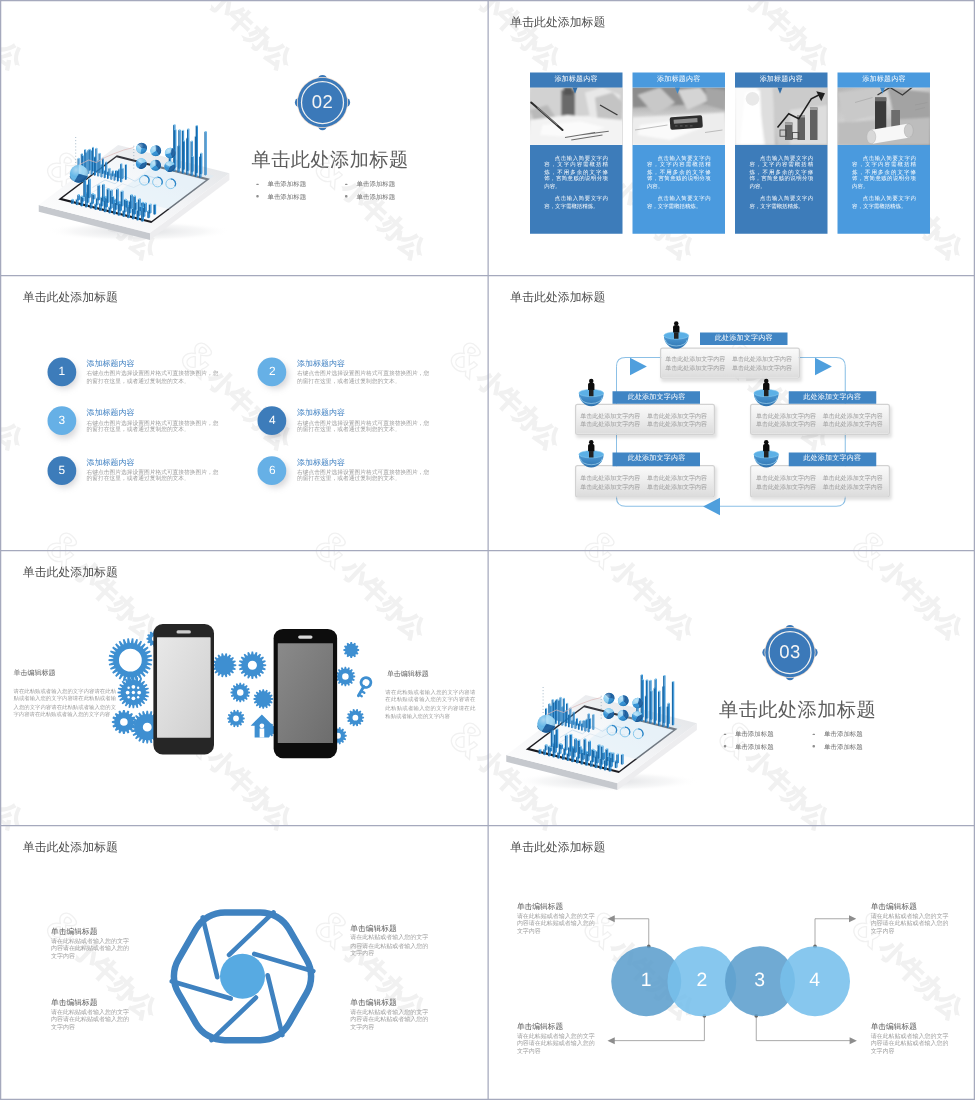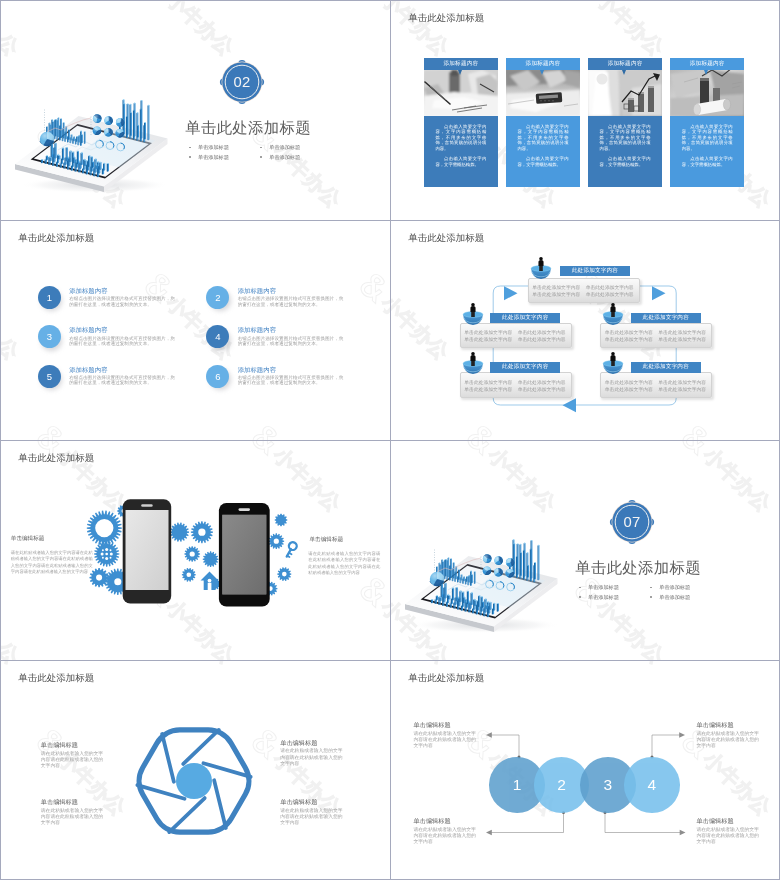--- a/index.html
+++ b/index.html
@@ -643,21 +643,21 @@
       <g transform="translate(697,1029) rotate(43) scale(0.56)">
         <use href="#wmunit"></use>
       </g>
       <g transform="translate(912,1029) rotate(43) scale(0.56)">
         <use href="#wmunit"></use>
       </g>
       <g transform="translate(1127,1029) rotate(43) scale(0.56)">
         <use href="#wmunit"></use>
       </g>
     </svg>
-<div class="slide" style="left:0px;top:0px">
+<div class="slide" style="left:16px;top:0px">
       <svg class="ill" viewBox="0 0 390 220">
         <use href="#sym-tablet" x="0" y="0"></use>
       </svg>
       <svg class="badge" style="left:218.0px;top:58.0px;width:48px;height:48px" viewBox="0 0 48 48">
         <g fill="#3b79b9">
           <path d="M20.4,5.2 A3.6,3.3 0 0 1 27.6,5.2 Z"></path>
           <path d="M20.4,42.8 A3.6,3.3 0 0 0 27.6,42.8 Z"></path>
           <path d="M5.2,20.4 A3.3,3.6 0 0 0 5.2,27.6 Z"></path>
           <path d="M42.8,20.4 A3.3,3.6 0 0 1 42.8,27.6 Z"></path>
         </g>
@@ -1016,21 +1016,21 @@
         <g fill="#3b79b9">
           <path d="M20.4,5.2 A3.6,3.3 0 0 1 27.6,5.2 Z"></path>
           <path d="M20.4,42.8 A3.6,3.3 0 0 0 27.6,42.8 Z"></path>
           <path d="M5.2,20.4 A3.3,3.6 0 0 0 5.2,27.6 Z"></path>
           <path d="M42.8,20.4 A3.3,3.6 0 0 1 42.8,27.6 Z"></path>
         </g>
         <circle cx="24" cy="24" r="20.4" fill="#f7e3d4"></circle>
         <circle cx="24" cy="24" r="19.8" fill="#3b79b9"></circle>
         <circle cx="24" cy="24" r="16.8" fill="none" stroke="#eff0f0" stroke-width="1.0"></circle>
       </svg>
-      <div style="position:absolute;left:218.0px;top:58.0px;width:48px;height:48px;display:flex;align-items:center;justify-content:center;color:#f4f4f4;font-size:14.8px;letter-spacing:0.3px;">07</div>
+      <div style="position:absolute;left:218.0px;top:58.0px;width:48px;height:48px;display:flex;align-items:center;justify-content:center;color:#f4f4f4;font-size:14.8px;letter-spacing:0.3px;">03</div>
       <div class="covtitle" style="left:185.3px;top:118.0px">单击此处添加标题</div>
       <div class="bdot" style="left:189.0px;top:146.8px"></div>
       <div class="bl" style="left:198.0px;top:144.3px">单击添加标题</div>
       <div class="bdot" style="left:260.3px;top:146.8px"></div>
       <div class="bl" style="left:269.3px;top:144.3px">单击添加标题</div>
       <div class="bdot" style="left:189.0px;top:156.4px"></div>
       <div class="bl" style="left:198.0px;top:153.9px">单击添加标题</div>
       <div class="bdot" style="left:260.3px;top:156.4px"></div>
       <div class="bl" style="left:269.3px;top:153.9px">单击添加标题</div>
     </div>

